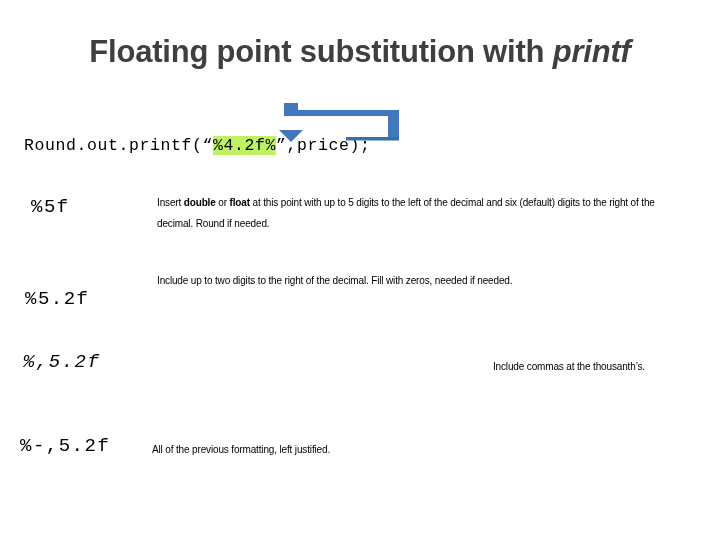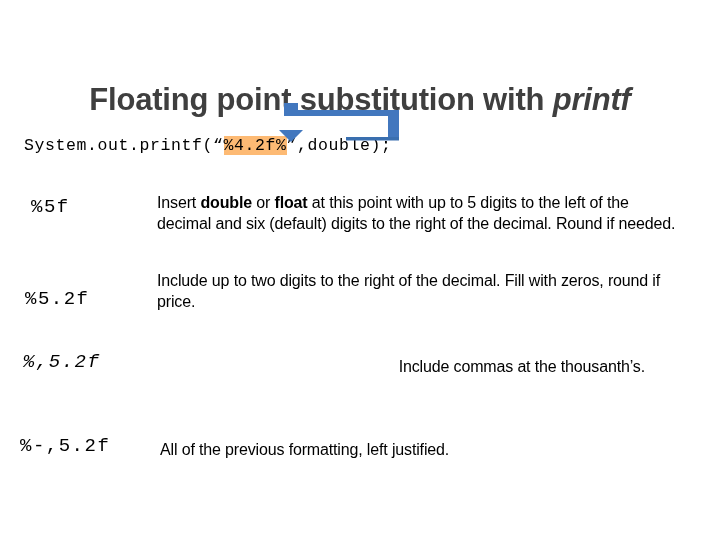--- a/index.html
+++ b/index.html
@@ -22,40 +22,39 @@
     left: 0;
     top: 34px;
     width: 720px;
     text-align: center;
     font-family: "Liberation Sans", sans-serif;
     font-size: 31px;
     font-weight: 600;
     color: #3f3f3f;
     letter-spacing: -0.2px;
     white-space: nowrap;
-    margin-top: 48px;
   }
   #slide-title .kw {
     font-style: italic;
     font-weight: 600;
   }
 
   
   #code-line {
     position: absolute;
     left: 24px;
     top: 136px;
     font-family: "Liberation Mono", "DejaVu Sans Mono", monospace;
     font-size: 16.5px;
     letter-spacing: 0.6px;
     color: #000000;
     white-space: pre;
   }
   #code-line .hl {
-    background: #fdba74;
+    background: #bef264;
   }
 
   
   #loop-arrow {
     position: absolute;
     left: 274px;
     top: 96px;
     width: 130px;
     height: 62px;
     pointer-events: none;
@@ -71,21 +70,21 @@
     position: absolute;
     font-family: "Liberation Mono", "DejaVu Sans Mono", monospace;
     font-size: 19px;
     letter-spacing: 1.5px;
     color: #000000;
     white-space: pre;
   }
   .desc {
     position: absolute;
     font-family: "Liberation Sans", sans-serif;
-    font-size: 16px;
+    font-size: 10px;
     line-height: 21px;
     color: #000000;
     letter-spacing: -0.15px;
   }
   .desc b { font-weight: bold; }
 
   
   #row-1 { top: 192px; }
   #row-1 .fmt  { left: 31px;  top: 4px; }
   #row-1 .desc { left: 157px; top: 0px; width: 520px; }
@@ -93,28 +92,28 @@
   #row-2 { top: 270px; }
   #row-2 .fmt  { left: 25px;  top: 18px; }
   #row-2 .desc { left: 157px; top: 0px; width: 520px; }
 
   #row-3 { top: 351px; }
   #row-3 .fmt  { left: 23px;  top: 0px; font-style: italic; }
   #row-3 .desc { left: 165px; top: 5px; width: 480px; text-align: right; }
 
   #row-4 { top: 435px; }
   #row-4 .fmt  { left: 20px;  top: 0px; }
-  #row-4 .desc { left: 152px; top: 4px; width: 500px; margin-left: 8px; }
+  #row-4 .desc { left: 152px; top: 4px; width: 500px; }
 </style>
 </head>
 <body>
 
 <div id="slide-title"><span>Floating point substitution with </span><span class="kw">printf</span></div>
 
-<div id="code-line"><span>System.out.printf(“</span><span class="hl">%4.2f%</span><span>”,double);</span></div>
+<div id="code-line"><span>Round.out.printf(“</span><span class="hl">%4.2f%</span><span>”,price);</span></div>
 
 <svg id="loop-arrow" viewBox="0 0 130 62" aria-hidden="true">
 
   <path d="M 17 20
            L 114 20
            L 114 41
            L 125 41
            L 125 14
            L 17 14
            Z" fill="#4277be"></path>
@@ -129,21 +128,21 @@
   <path d="M 10 7 L 24 7 L 24 20 L 10 20 Z" fill="#4277be"></path>
 </svg>
 
 <div class="row" id="row-1">
   <div class="fmt">%5f</div>
   <div class="desc"><span>Insert </span><b>double</b><span> or </span><b>float</b><span> at this point with up to 5 digits to the left of the decimal and six (default) digits to the right of the decimal.  Round if needed.</span></div>
 </div>
 
 <div class="row" id="row-2">
   <div class="fmt">%5.2f</div>
-  <div class="desc">Include up to two digits to the right of the decimal.   Fill with zeros, round if price.</div>
+  <div class="desc">Include up to two digits to the right of the decimal.   Fill with zeros, needed if needed.</div>
 </div>
 
 <div class="row" id="row-3">
   <div class="fmt">%,5.2f</div>
   <div class="desc">Include commas at the thousanth’s.</div>
 </div>
 
 <div class="row" id="row-4">
   <div class="fmt">%-,5.2f</div>
   <div class="desc">All of the previous formatting, left justified.</div>

